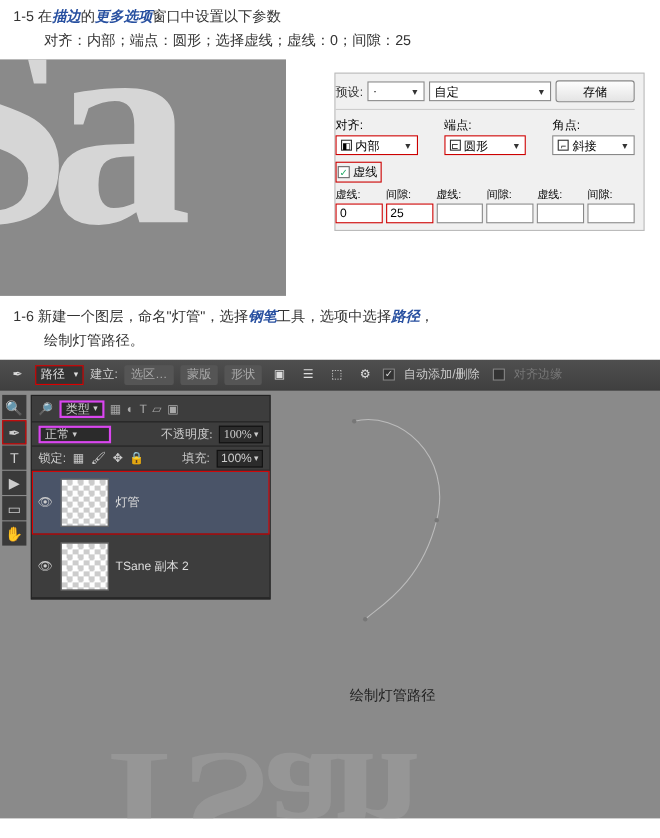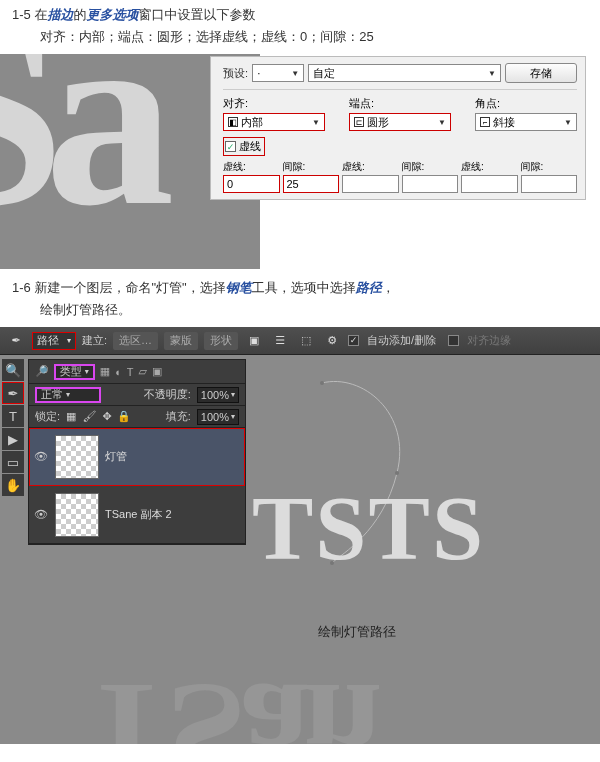--- a/index.html
+++ b/index.html
@@ -7,21 +7,21 @@
   
   .section-head { padding: 6px 12px 2px 12px; color: #333; }
   .section-head .n { color: #333; }
   .emph-b { color: #2850a0; font-weight: bold; font-style: italic; }
   .section-sub { padding: 2px 12px 8px 40px; color: #333; }
   
   .img1-wrap { position: relative; height: 215px; }
   .bg-letters { position: absolute; left: 0; top: 0; width: 260px; height: 215px; background: #8a8a8a; overflow: hidden; }
   .bg-letters .glyph { font: bold 260px "Times New Roman", serif; color: #d6d6d6; position: absolute; top: -88px; left: -80px; letter-spacing: -20px; }
   
-  .dialog { position: absolute; right: 14px; top: 2px; width: 376px; background: #f0f0f0; border: 1px solid #bbb; padding: 6px 8px 6px 12px; font-size: 11px; }
+  .dialog { position: absolute; right: 14px; top: 12px; width: 282px; background: #f0f0f0; border: 1px solid #bbb; padding: 6px 8px 6px 0; font-size: 11px; }
   .dlg-row { display: flex; align-items: center; margin-bottom: 6px; gap: 4px; }
   .dlg-label { color: #333; }
   .dlg-select { border: 1px solid #888; background: #fff; height: 18px; flex: 1; padding: 0 4px; position: relative; display: flex; align-items: center; }
   .dlg-select .arrow { margin-left: auto; font-size: 8px; color: #333; }
   .dlg-btn { border: 1px solid #888; background: linear-gradient(#fdfdfd,#e4e4e4); height: 20px; width: 72px; border-radius: 3px; display: flex; align-items: center; justify-content: center; cursor: pointer; }
   .dlg-btn.primary { background: linear-gradient(#bfe4ff,#8fc9ef); }
   .hr { border: 0; border-top: 1px solid #ccc; margin: 4px 0 6px 0; }
   .triple { display: flex; gap: 24px; }
   .col { flex: 1; }
   .col .lbl { font-size: 11px; margin-bottom: 2px; }
@@ -47,21 +47,21 @@
   .ps-chk { width:11px; height:11px; border:1px solid #888; display:inline-block; background:#333; margin-right:2px;}
   .ps-chk.on::after{content:"✓"; color:#ddd; font-size:9px; display:block; line-height:9px; text-align:center;}
   
   .left-tools { position:absolute; left:2px; top:32px; width:22px; display:flex; flex-direction:column; gap:1px;}
   .left-tools .lt { width:22px; height:22px; background:#3a3a3a; display:flex; align-items:center; justify-content:center; color:#ccc; font-size:13px;}
   .left-tools .lt.red { border:1px solid #d00;}
   
   .layers { position:absolute; left:28px; top:32px; width:218px; background:#3d3d3d; border:1px solid #222; font-size:11px; color:#ccc;}
   .layers .row1 { display:flex; align-items:center; height:24px; padding:0 6px; gap:5px; border-bottom:1px solid #222;}
   .layers .row1 .ic { font-size:11px; color:#aaa;}
-  .layers .row2 { display:flex; align-items:center; height:22px; padding:0 6px; gap:6px; border-bottom:1px solid #222;}
+  .layers .row2 { display:flex; align-items:center; height:22px; padding:0 6px; gap:6px; border-bottom:1px solid #222;font-family:Liberation Serif, serif;}
   .layers .row3 { display:flex; align-items:center; height:22px; padding:0 6px; gap:6px; border-bottom:1px solid #222;}
   .layers .mini-sel { background:#2b2b2b; border:2px solid #d946ef; height:16px; padding:0 4px; display:flex; align-items:center; gap:3px;}
   .layers .pct { background:#2b2b2b; border:1px solid #111; height:16px; padding:0 3px; display:flex; align-items:center;}
   
   .layer-item { display:flex; align-items:center; height:58px; border-bottom:1px solid #222; padding:0 4px; gap:6px;}
   .layer-item.active { outline:1px solid #d00; outline-offset:-1px; background:#4a5468;}
   .eye { width:16px; text-align:center; color:#ccc;}
   .thumb { width:44px; height:44px; border:1px solid #666; background: repeating-conic-gradient(#ccc 0 25%, #fff 0 50%) 0 0/10px 10px;}
   .lyr-name { color:#ddd;}
   
@@ -226,16 +226,15 @@
     </div>
   </div>
 
   <svg class="pen-path" viewBox="0 0 280 220">
     <path d="M20 20 C60 10, 110 50, 95 110 C80 170, 40 190, 30 200" stroke="#bbb" stroke-width="1" fill="none"></path>
     <circle cx="20" cy="20" r="2" fill="#777"></circle>
       <circle cx="95" cy="110" r="2" fill="#777"></circle>
       <circle cx="30" cy="200" r="2" fill="#777"></circle>
   </svg>
 
-  <div class="canvas-txt" style="left:252px; top:148px; font-size:92px;">TSTS</div>
   <div class="cap1">绘制灯管路径</div>
   <div class="reflect">TSan</div>
 </div>
 
 </body></html>

